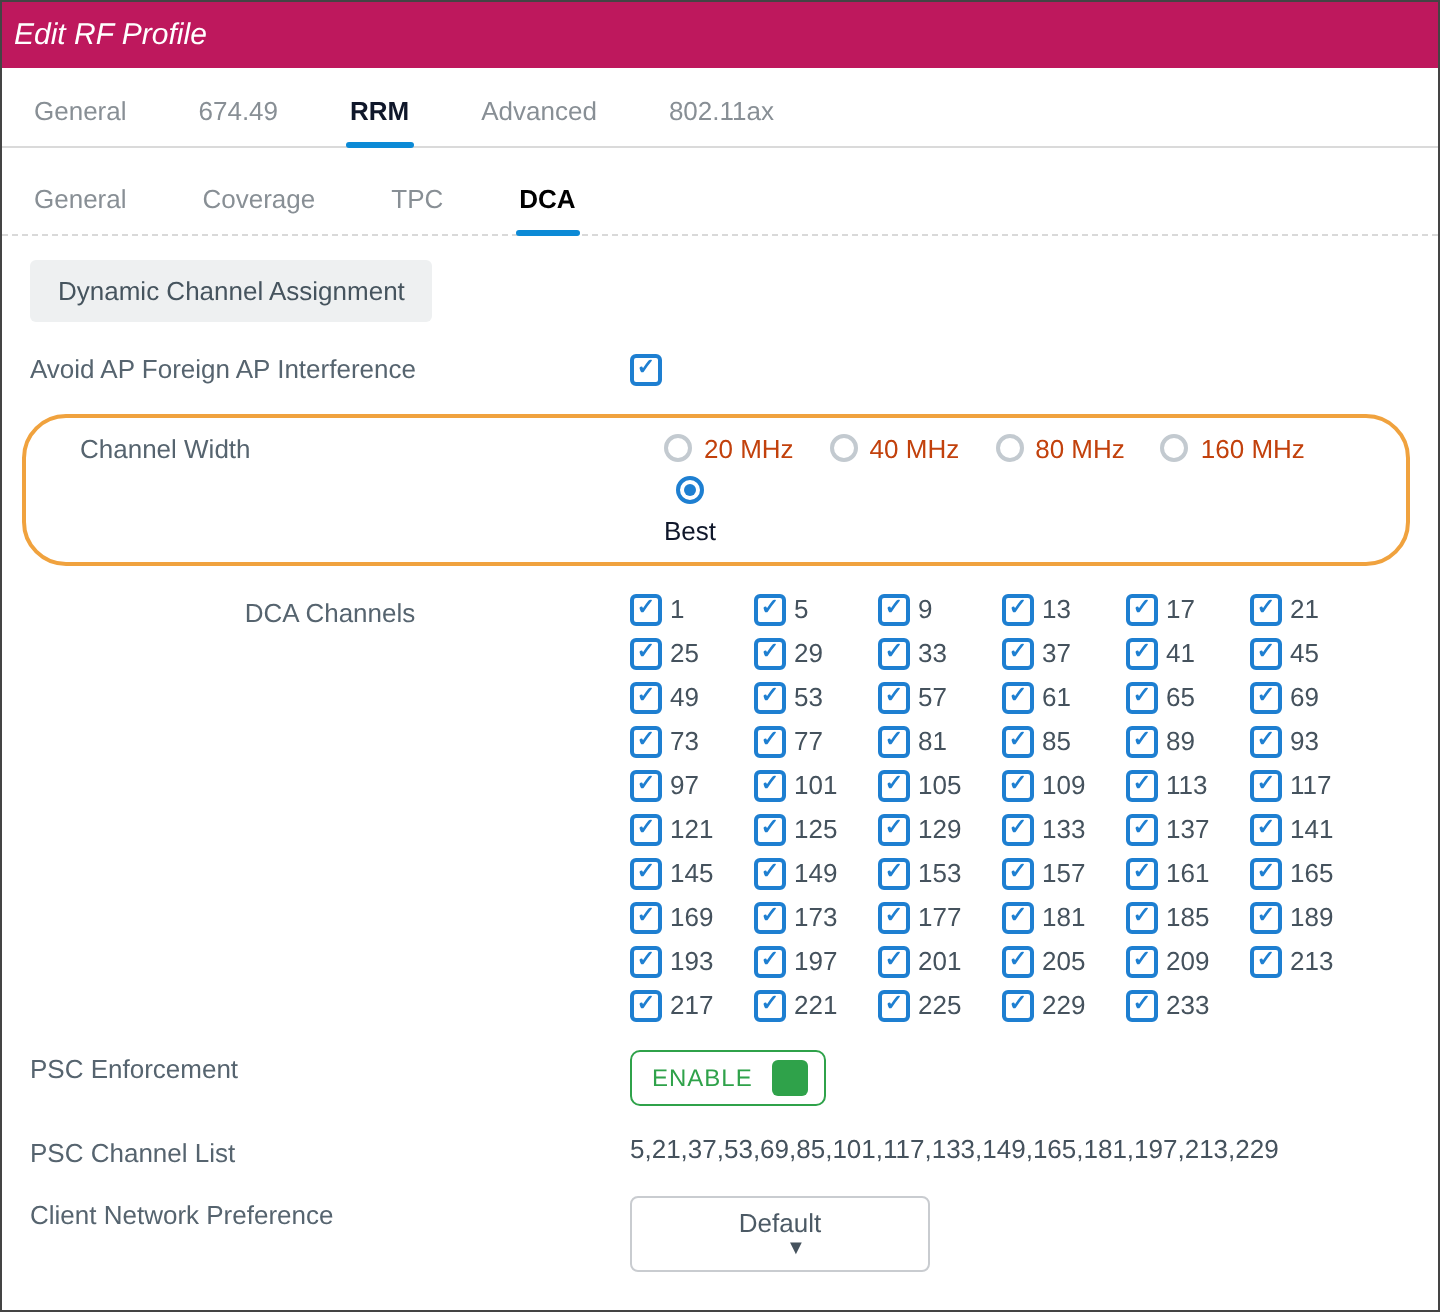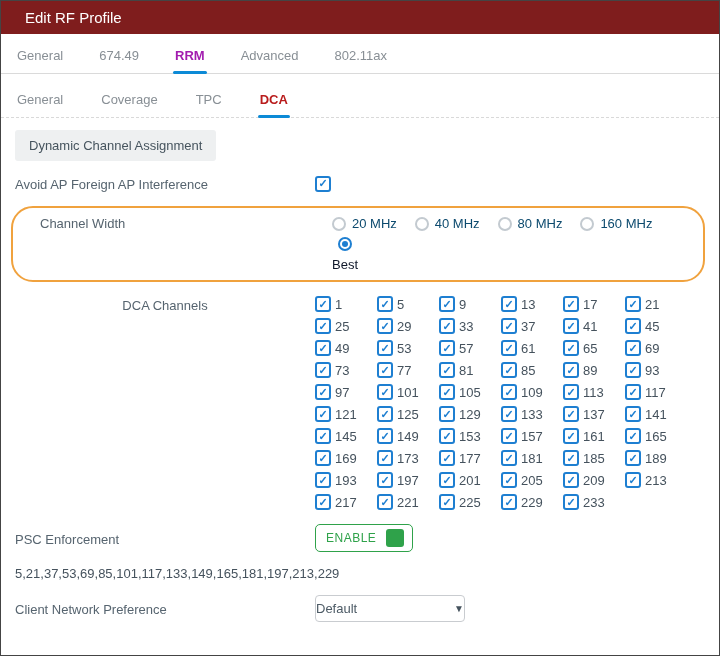--- a/index.html
+++ b/index.html
@@ -8,41 +8,42 @@
     font-family: -apple-system, BlinkMacSystemFont, "Segoe UI", Arial, sans-serif;
     font-size: 13px;
     color: #56646f;
     background: #fff;
     width: 720px;
     height: 656px;
     border: 1px solid #444;
   }
   
   .titlebar {
-    background: #7f1d1d;
+    background: #be185d;
     color: #fff;
-    padding: 8px 24px;
+    padding: 8px 6px;
     font-size: 15px;
     font-weight: 500;
+    font-style: italic;
   }
   
   .tabs {
     display: flex;
     gap: 32px;
     padding: 8px 14px 0 14px;
     border-bottom: 1px solid #dadada;
   }
   .tabs .tab {
     padding: 6px 2px 10px 2px;
     color: #888f95;
     cursor: pointer;
     position: relative;
   }
   .tabs .tab.active {
-    color: #a21caf;
+    color: #0f172a;
     font-weight: 600;
   }
   .tabs .tab.active::after {
     content: "";
     position: absolute;
     left: 0; right: 0; bottom: -1px;
     height: 3px;
     background: #0c8ad6;
     border-radius: 2px;
   }
@@ -53,21 +54,21 @@
     padding: 14px 14px 0 14px;
     border-bottom: 1px dashed #d9d9d9;
   }
   .subtabs .tab {
     padding: 4px 2px 10px 2px;
     color: #888f95;
     cursor: pointer;
     position: relative;
   }
   .subtabs .tab.active {
-    color: #b91c1c;
+    color: #000000;
     font-weight: 600;
   }
   .subtabs .tab.active::after {
     content: "";
     position: absolute;
     left: 0; right: 0; bottom: -1px;
     height: 3px;
     background: #0c8ad6;
     border-radius: 2px;
   }
@@ -78,21 +79,21 @@
     display: inline-block;
     background: #eef0f1;
     color: #46545e;
     padding: 8px 14px;
     border-radius: 3px;
     font-weight: 500;
     margin-bottom: 14px;
   }
   .row {
     display: flex;
-    align-items: center;
+    align-items: flex-start;
     margin-bottom: 14px;
   }
   .row .label {
     width: 300px;
     padding-top: 2px;
     color: #56646f;
   }
   .row .value {
     flex: 1;
   }
@@ -108,21 +109,21 @@
   .highlight-box .label {
     width: 292px;
     color: #56646f;
   }
   .radio-line { display:flex; align-items:center; gap:18px; }
   .radio-line + .radio-line { margin-top: 6px; }
   .radio {
     display: inline-flex;
     align-items: center;
     gap: 6px;
-    color: #0c4a6e;
+    color: #c2410c;
     font-size: 13px;
   }
   .radio .circ {
     width: 14px; height: 14px; border-radius: 50%;
     border: 2px solid #c3cad0;
     display: inline-block; position: relative;
   }
   .radio.selected { color: #0f172a; flex-direction: column; }
   .radio.selected .circ {
     border-color: #1e7fd1;
@@ -163,24 +164,25 @@
     letter-spacing: .5px;
   }
   .enable-btn .sq {
     width: 18px; height: 18px; background: #2fa24a; border-radius: 3px;
   }
   
   .select {
     display: inline-flex; align-items: center; justify-content: space-between;
     border: 1px solid #c9ccd0;
     border-radius: 4px;
-    padding: 5px 0;
+    padding: 5px 16px;
     min-width: 150px;
     color: #4c5a65;
     font-size: 13px;
+    flex-direction: column;
   }
   .select .caret {
     margin-left: 16px;
     font-size: 10px;
     color: #45525d;
   }
   .psc-list { color: #45525d; font-size: 13px; }
 </style>
 </head>
 <body>
@@ -489,20 +491,21 @@
     <div class="label">PSC Enforcement</div>
     <div class="value">
       <span class="enable-btn">
         <span>ENABLE</span>
         <span class="sq"></span>
       </span>
     </div>
   </div>
 
   <div class="row">
+    <div class="label">PSC Channel List</div>
     <div class="value psc-list">5,21,37,53,69,85,101,117,133,149,165,181,197,213,229</div>
   </div>
 
   <div class="row" style="margin-bottom:0;">
     <div class="label">Client Network Preference</div>
     <div class="value">
       <span class="select">
         <span>Default</span>
         <span class="caret">▼</span>
       </span>

